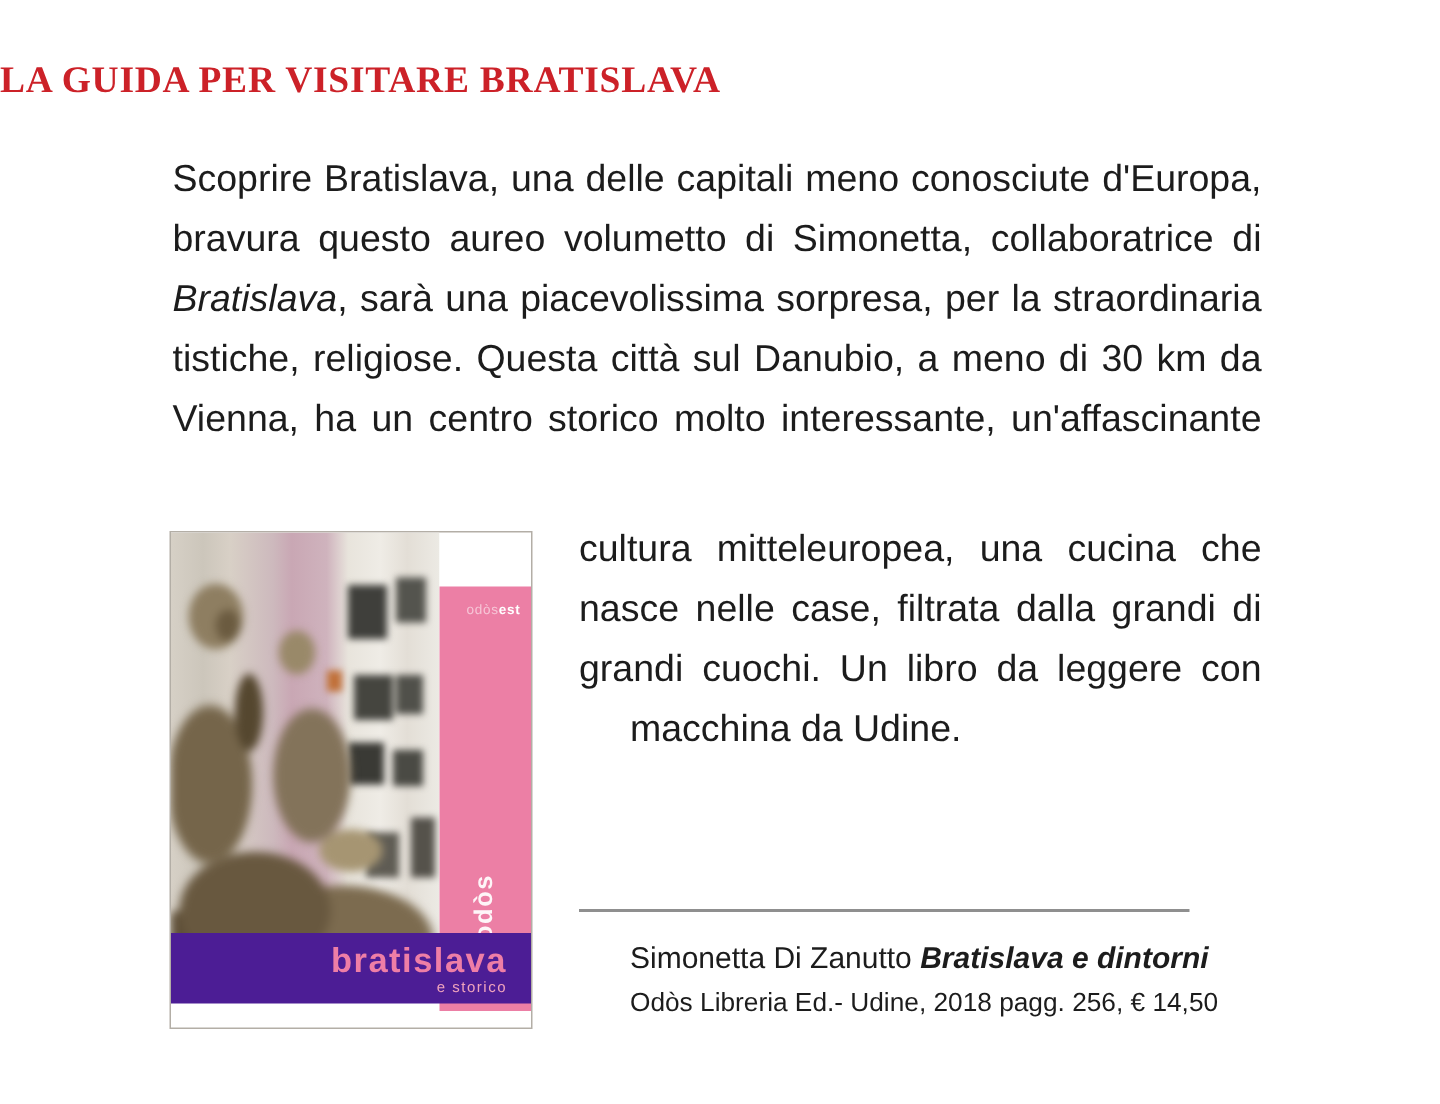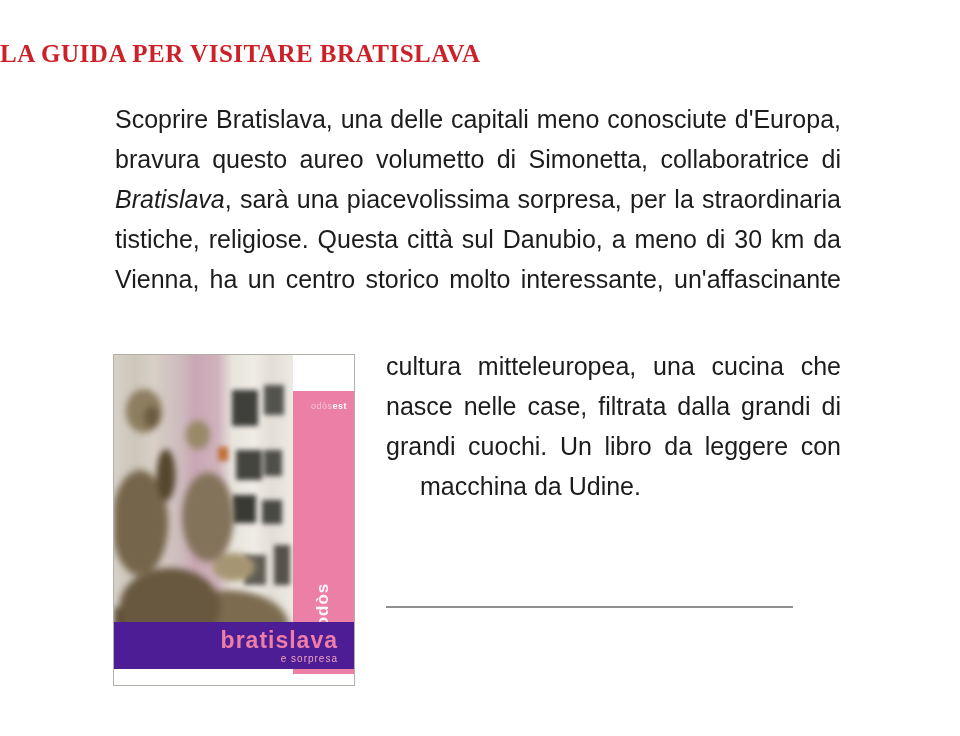--- a/index.html
+++ b/index.html
@@ -93,27 +93,31 @@
     <div class="cover-spine">
       <div class="spine-top-logo">
         <span class="lite">odòs</span><span class="bold">est</span>
       </div>
       <div class="spine-vert-wrap">
         <span class="spine-vert-logo">odòs</span>
       </div>
     </div>
     <div class="cover-base">
       <div class="cover-title">bratislava</div>
-      <div class="cover-subtitle">e sorpresa</div>
+      <div class="cover-subtitle">e storico</div>
     </div>
   </div>
 
   <div class="textblock block-right">
       <div class="tline"><span>cultura mitteleuropea, una cucina che</span></div>
       <div class="tline"><span>nasce nelle case, filtrata dalla grandi di</span></div>
       <div class="tline"><span>grandi cuochi. Un libro da leggere con</span></div>
       <div class="tline tline-last"><span>macchina da Udine.</span></div>
     </div>
 
   <div class="divider"></div>
 
+  <div class="citation">
+      <div class="tline tline-last"><span>Simonetta Di Zanutto </span><span class="bi">Bratislava e dintorni</span></div>
+      <div class="tline tline-last"><span>Odòs Libreria Ed.- Udine, 2018 pagg. 256, € 14,50</span></div>
+    </div>
 
 </div>
 
 </body></html>

